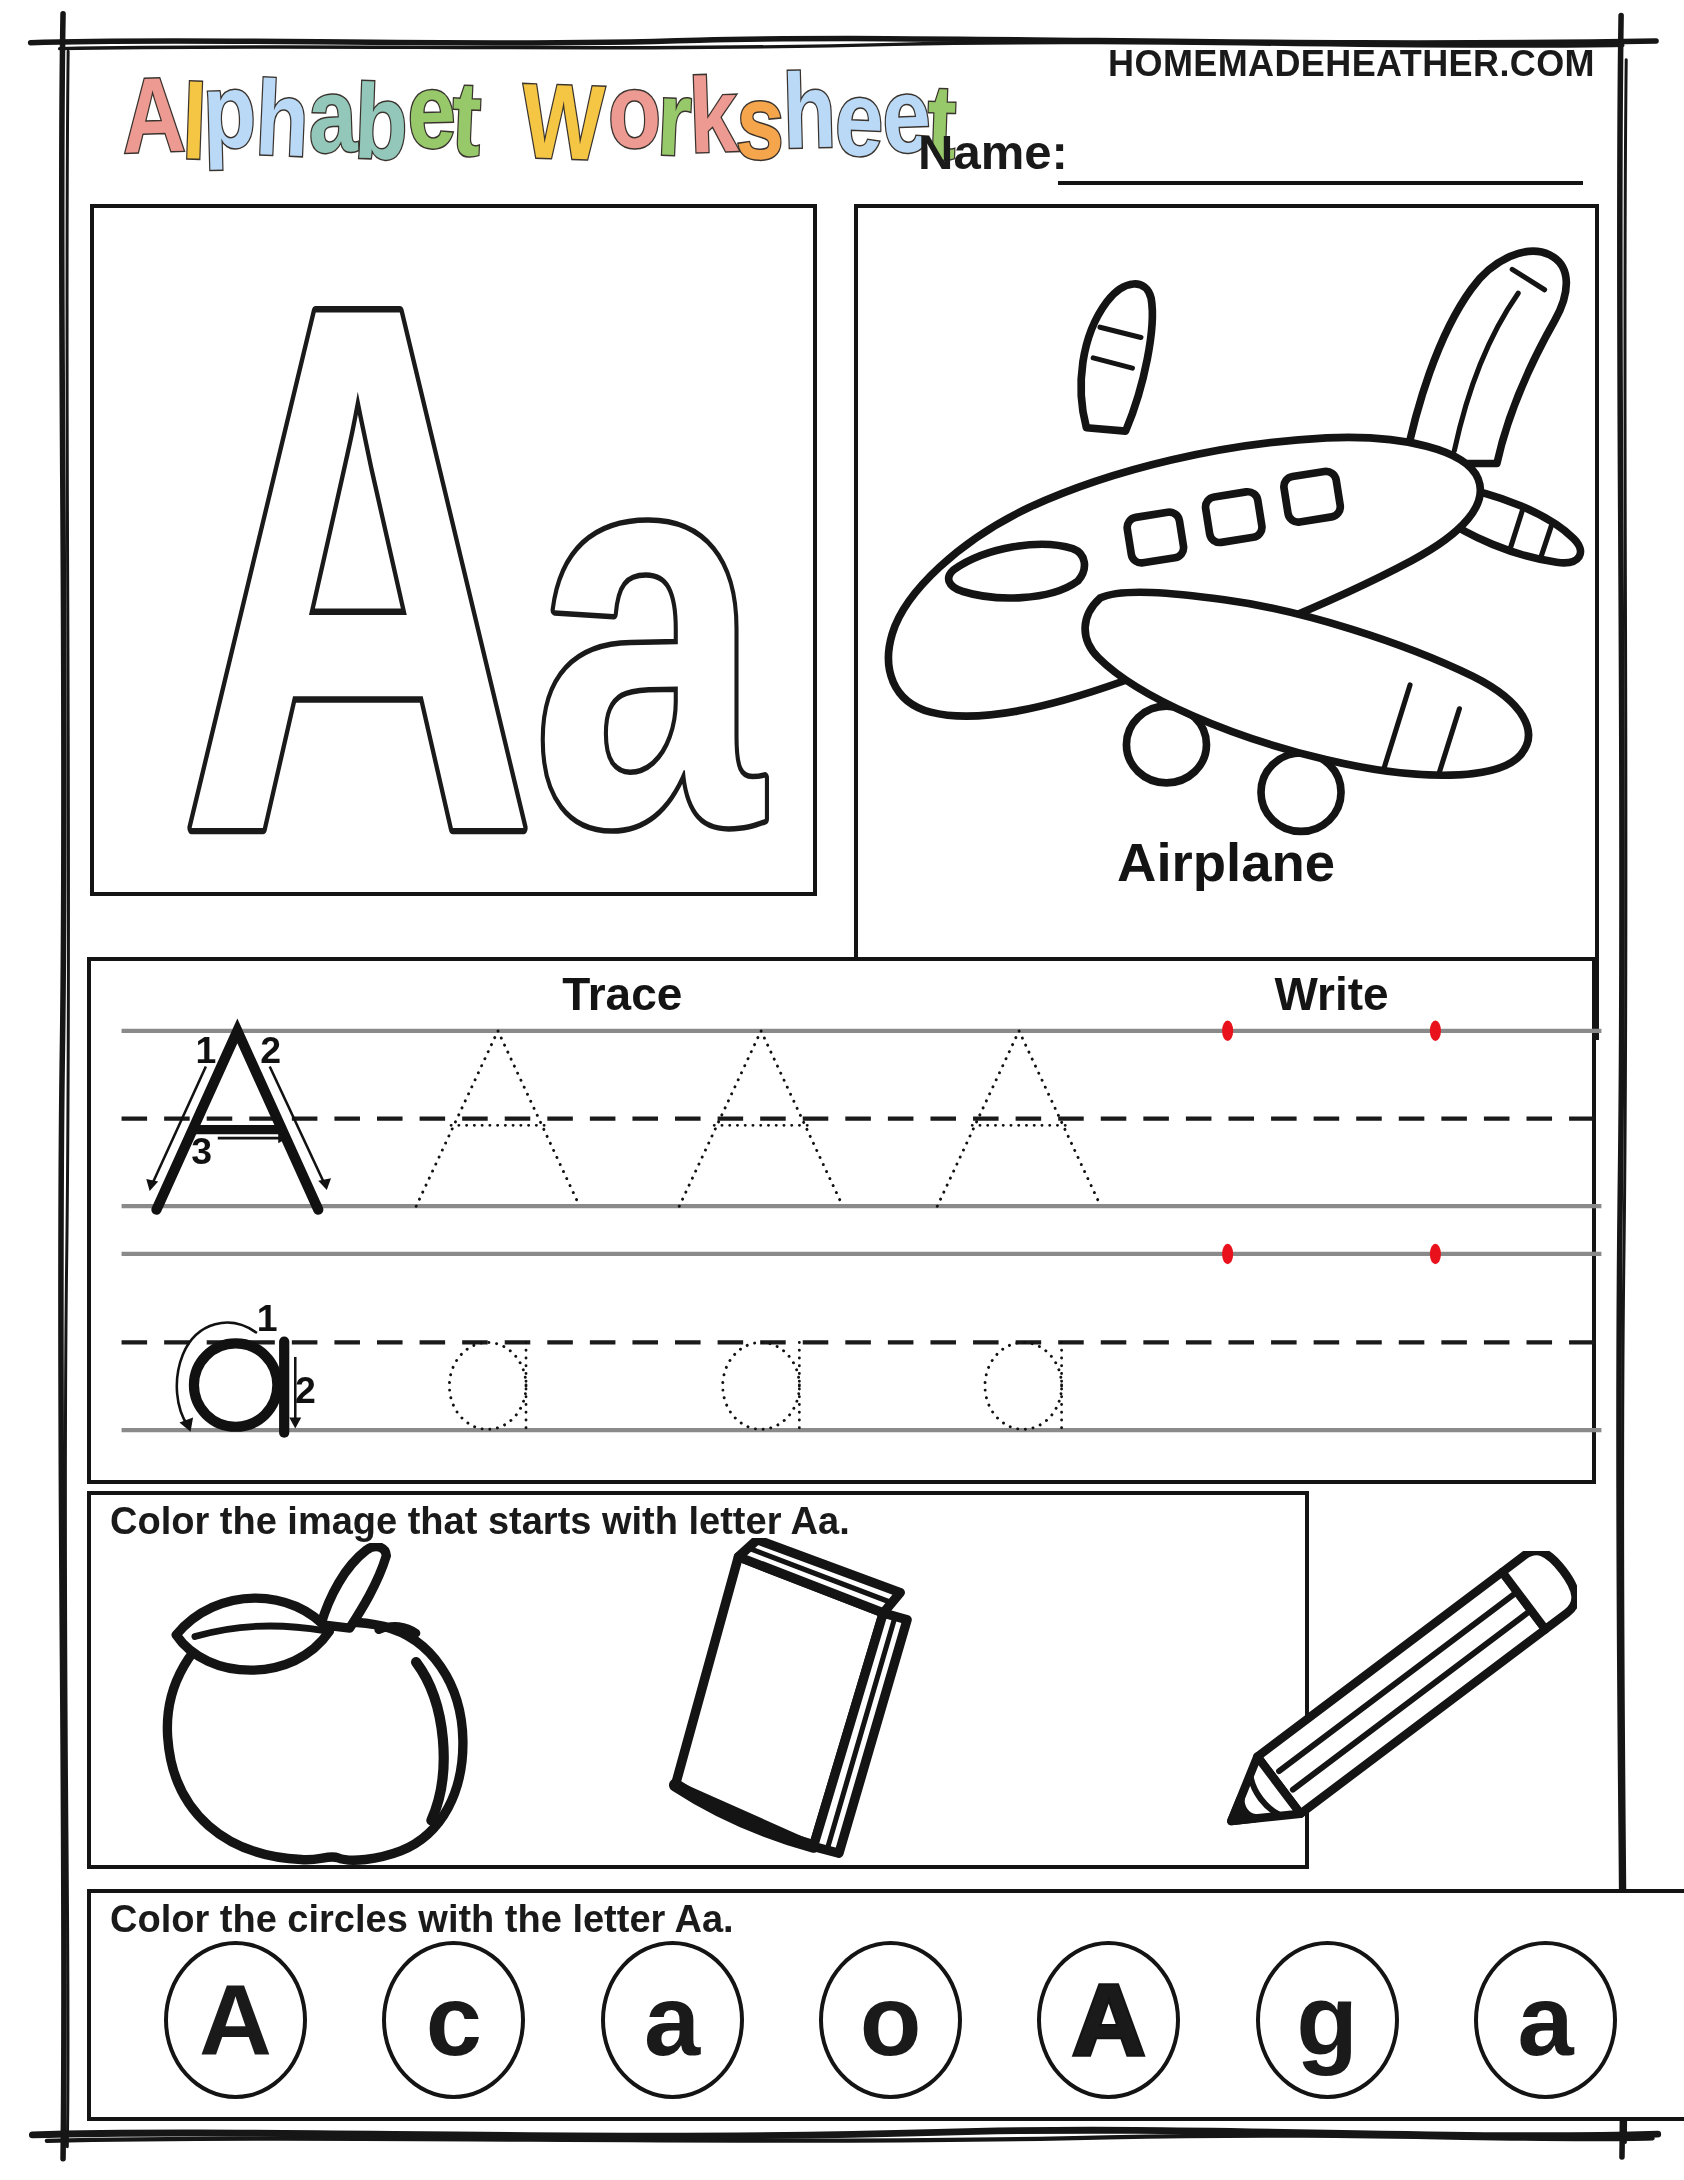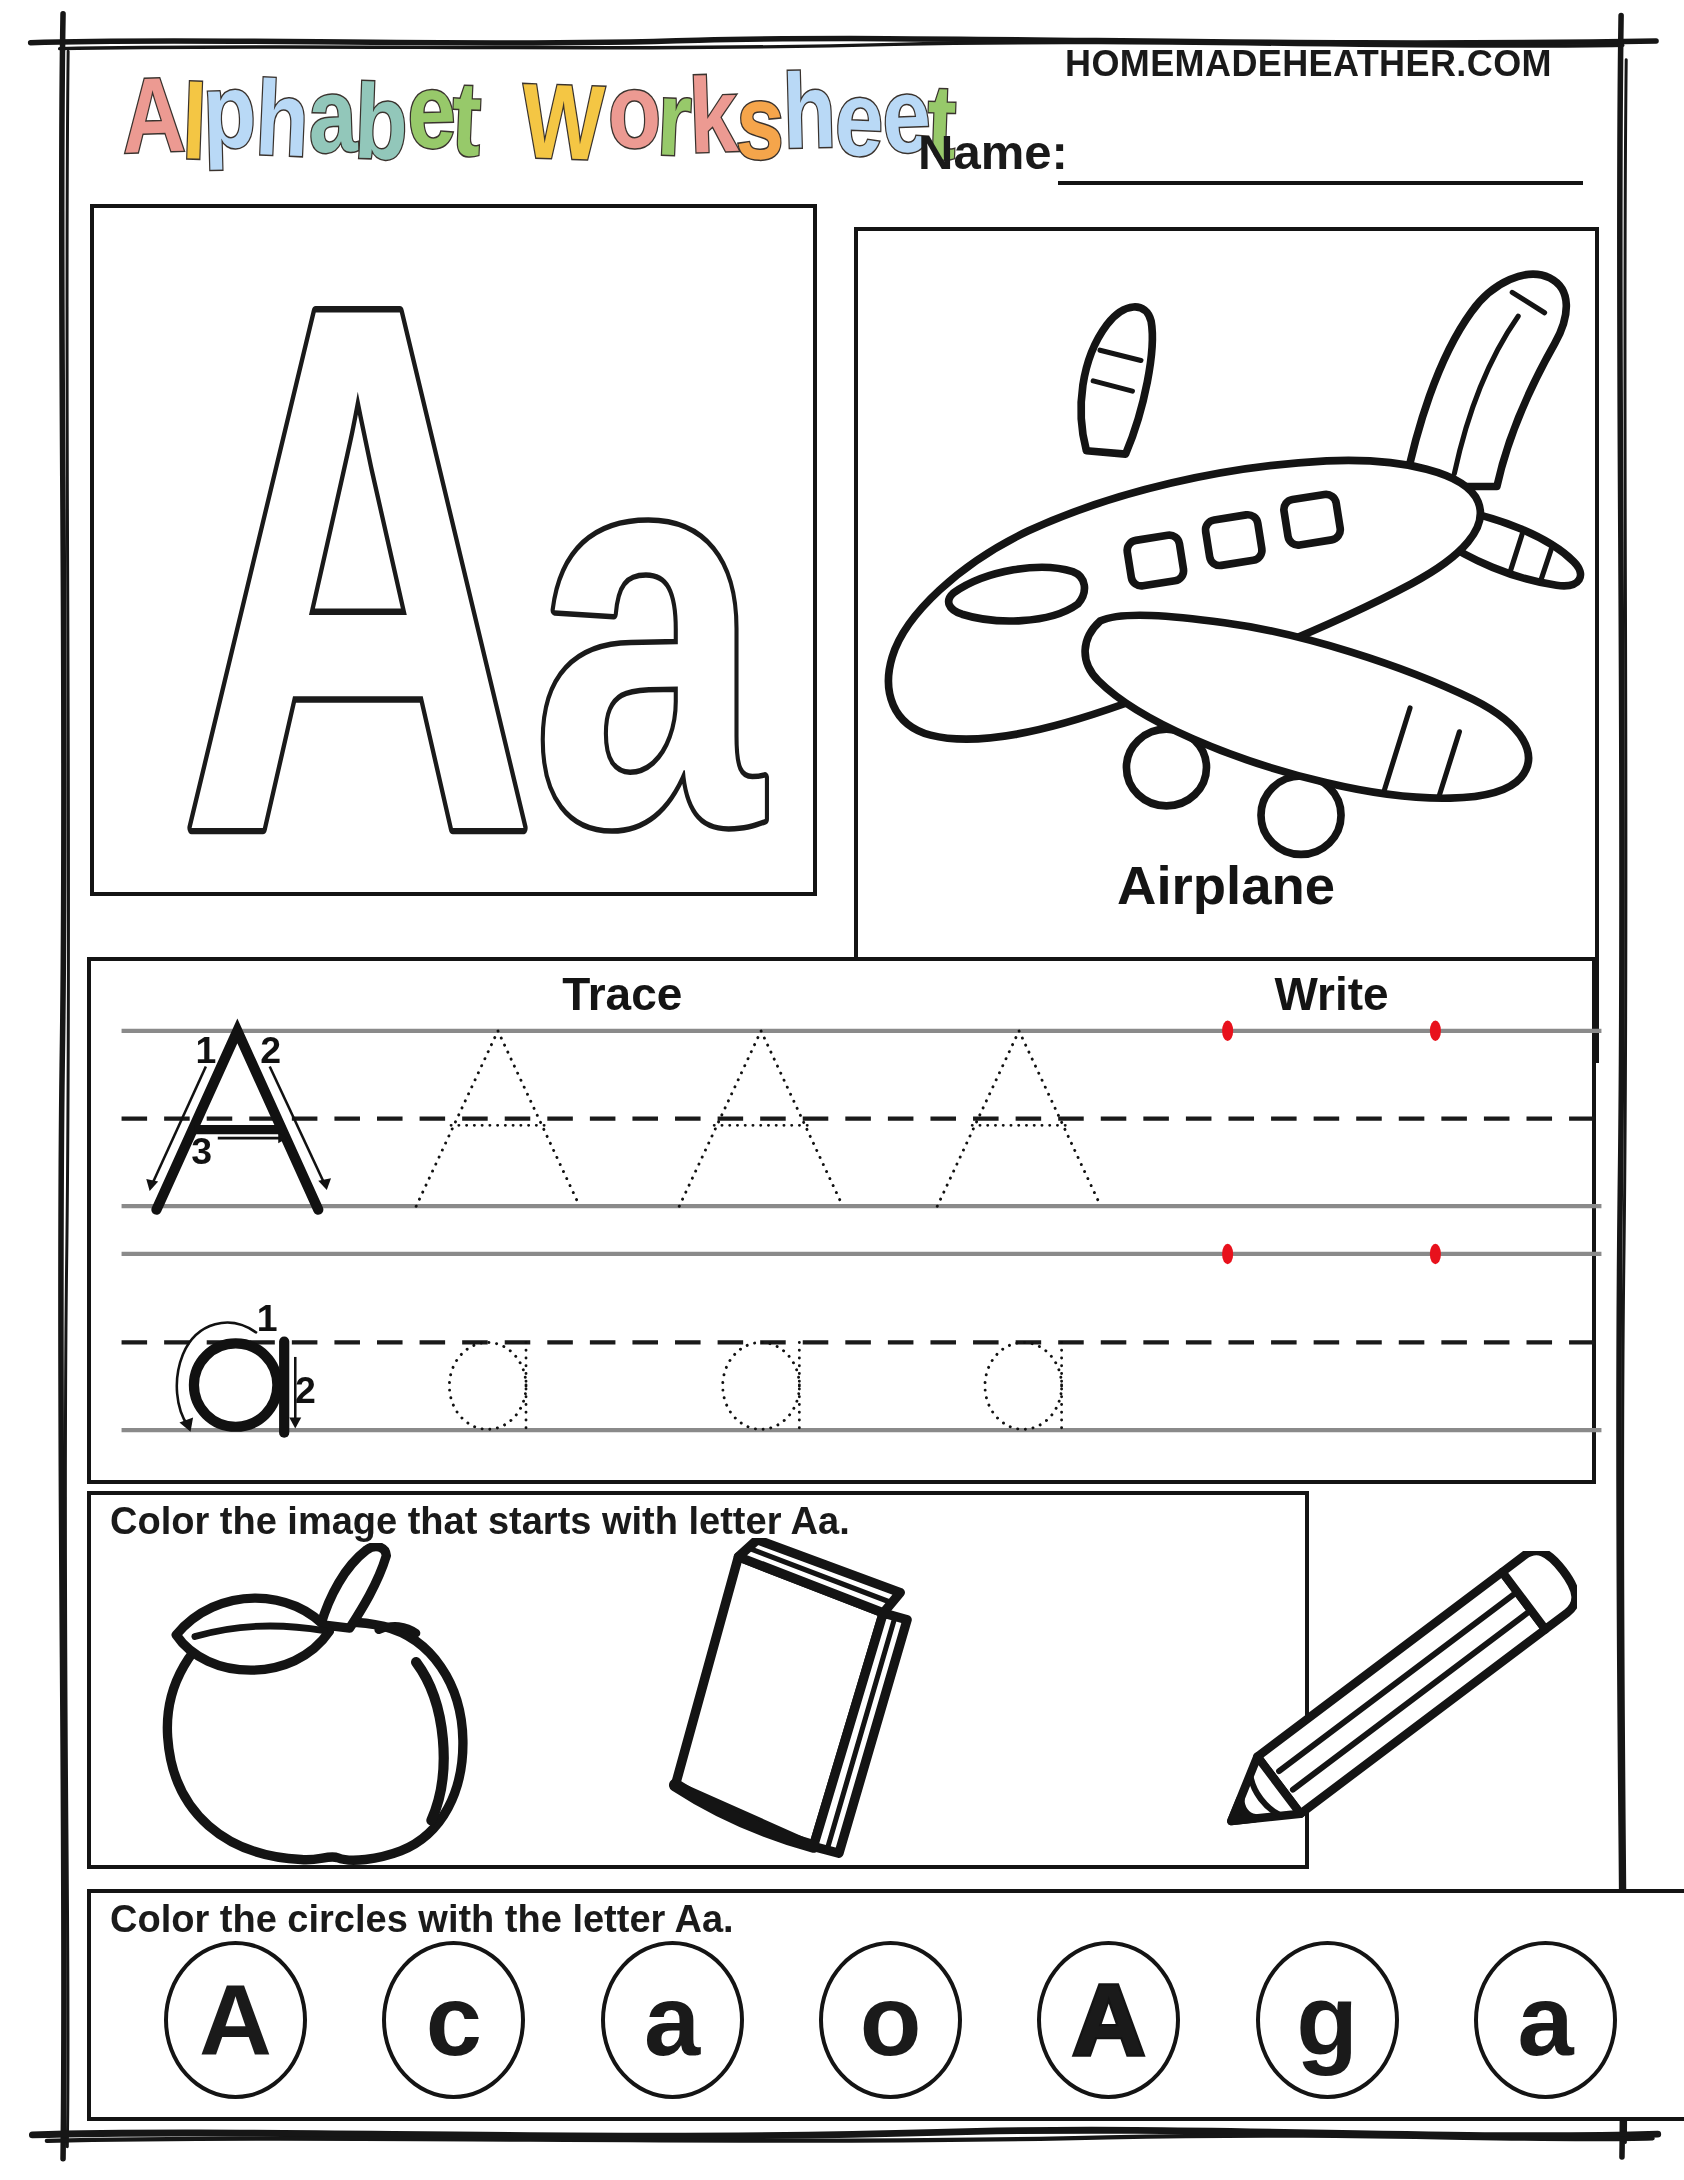--- a/index.html
+++ b/index.html
@@ -7,28 +7,28 @@
         font-family:"Liberation Sans","DejaVu Sans",sans-serif;color:#1a1a1a;}
   svg{display:block;}
   .sketch-border{position:absolute;left:0;top:0;}
 
   
   .title{position:absolute;left:121px;top:49px;height:145px;white-space:nowrap;
          font-weight:bold;font-size:106px;line-height:128px;}
   .t-ch{display:inline-block;margin:0 -6px;-webkit-text-stroke:3px #3a332e;paint-order:stroke;}
   .t-sp{display:inline-block;width:41px;}
 
-  .site{position:absolute;left:1065px;top:43px;width:530px;
+  .site{position:absolute;left:1065px;top:43px;width:530px;text-align:right;
         font-size:36px;font-weight:bold;letter-spacing:0.4px;}
   .name-label{position:absolute;left:918px;top:124px;font-size:49px;font-weight:600;}
   .name-line{position:absolute;left:1058px;top:181px;width:525px;height:0;border-top:4.3px solid #141414;}
 
   .card{position:absolute;border:4.3px solid #141414;background:#fff;box-sizing:border-box;}
   .letter-card{left:90px;top:204px;width:727px;height:692px;}
-  .object-card{left:854px;top:204px;width:745px;height:836px;margin-top:23px;}
+  .object-card{left:854px;top:204px;width:745px;height:836px;}
   .practice-card{left:87px;top:957px;width:1509px;height:527px;padding-left:20px;}
   .task1-card{left:87px;top:1491px;width:1222px;height:378px;}
   .task2-card{left:87px;top:1889px;width:1604px;height:232px;}
 
   .task-heading{position:absolute;left:19px;top:5.1px;font-size:38px;font-weight:600;}
   .abs{position:absolute;}
 
   .circle-row{position:absolute;left:0;top:48px;width:100%;box-sizing:border-box;
               padding:0 70px 0 73px;display:flex;justify-content:space-between;}
   .letter-circle{width:143px;height:158px;border:4.3px solid #141414;border-radius:50%;

